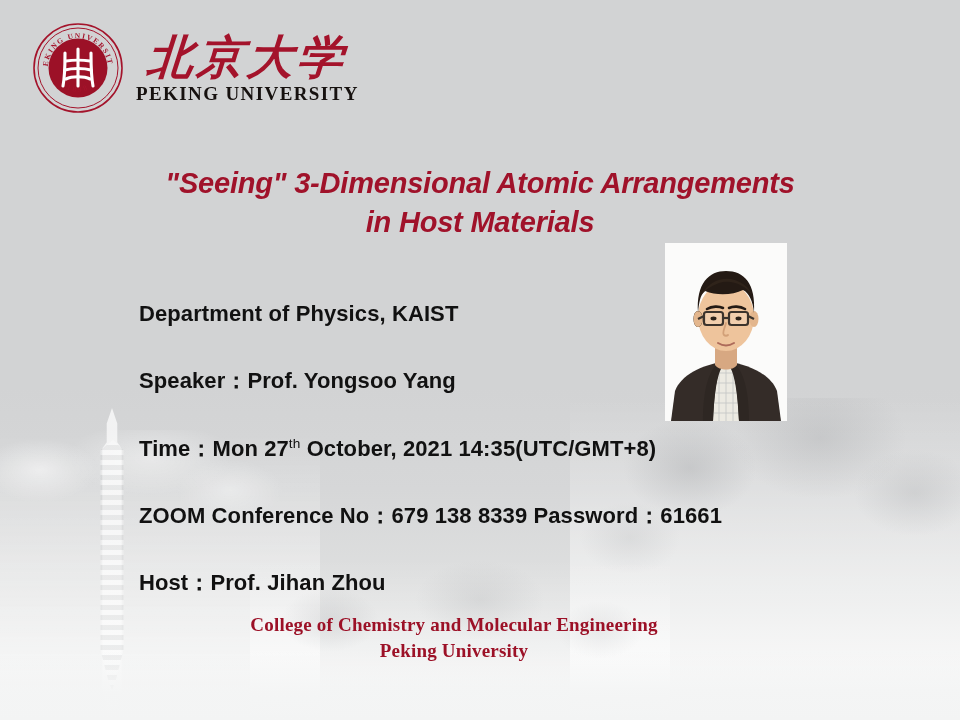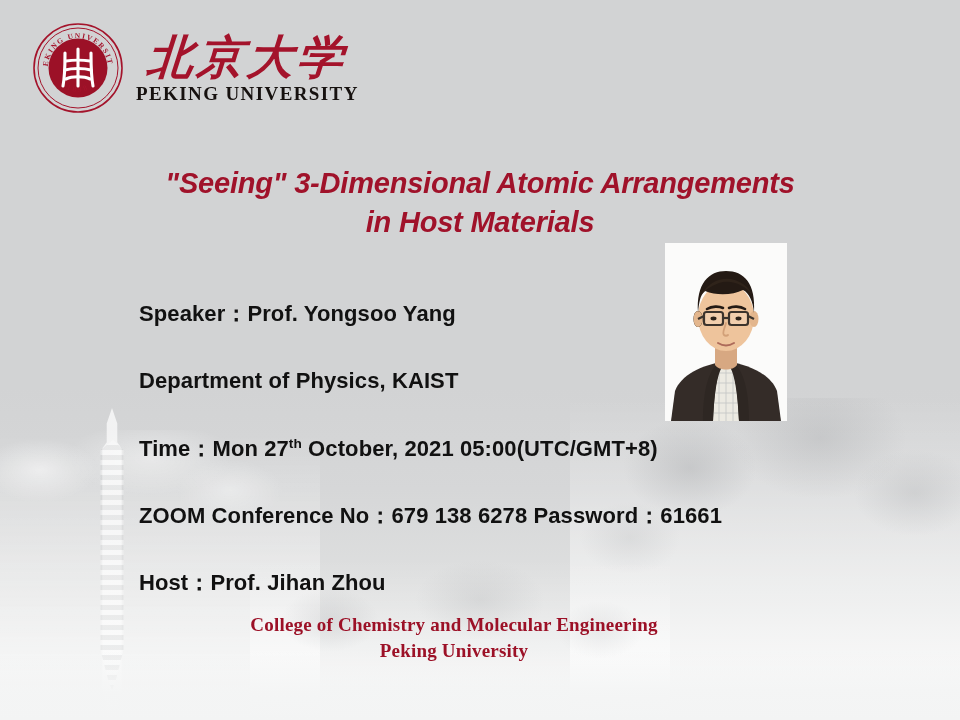--- a/index.html
+++ b/index.html
@@ -198,21 +198,21 @@
     color: #111111;
     white-space: nowrap;
     line-height: 1;
     margin-bottom: 45px;
     letter-spacing: 0.1px;
   }
   .detail-line:last-child { margin-bottom: 10px; }
   .detail-line sup {
     font-size: 0.62em;
     vertical-align: super;
-    font-weight: 700;
+    font-weight: 400;
   }
 
   
   .footer {
     position: absolute;
     left: 0;
     top: 612px;
     width: 908px;
     text-align: center;
     font-family: "Liberation Serif", serif;
@@ -329,27 +329,27 @@
       <ellipse cx="73.5" cy="75.5" rx="3" ry="1.9" fill="#2b2119"></ellipse>
 
       <path d="M 61,80 C 59,87 57,90 59,92 C 60,93 62,93 63,92" stroke="#d2a078" stroke-width="1.8" fill="none" stroke-linecap="round"></path>
 
       <path d="M 53,100 C 58,103 64,103 69,100" stroke="#ad6b5a" stroke-width="2" fill="none" stroke-linecap="round"></path>
     </svg>
   </div>
 
   <div class="details">
 
+    <div class="detail-line">Department of Physics, KAIST</div>
+
     <div class="detail-line">Speaker：Prof. Yongsoo Yang</div>
 
-    <div class="detail-line">Department of Physics, KAIST</div>
-
-    <div class="detail-line"><span>Time：Mon 27</span><sup>th</sup><span> October, 2021   05:00(UTC/GMT+8)</span></div>
-
-    <div class="detail-line">ZOOM Conference No：679 138 6278   Password：61661</div>
+    <div class="detail-line"><span>Time：Mon 27</span><sup>th</sup><span> October, 2021   14:35(UTC/GMT+8)</span></div>
+
+    <div class="detail-line">ZOOM Conference No：679 138 8339   Password：61661</div>
 
     <div class="detail-line">Host：Prof. Jihan Zhou</div>
   </div>
 
   <div class="footer">
     <div>College of Chemistry  and Molecular  Engineering</div>
     <div>Peking University</div>
   </div>
 
 </div>

